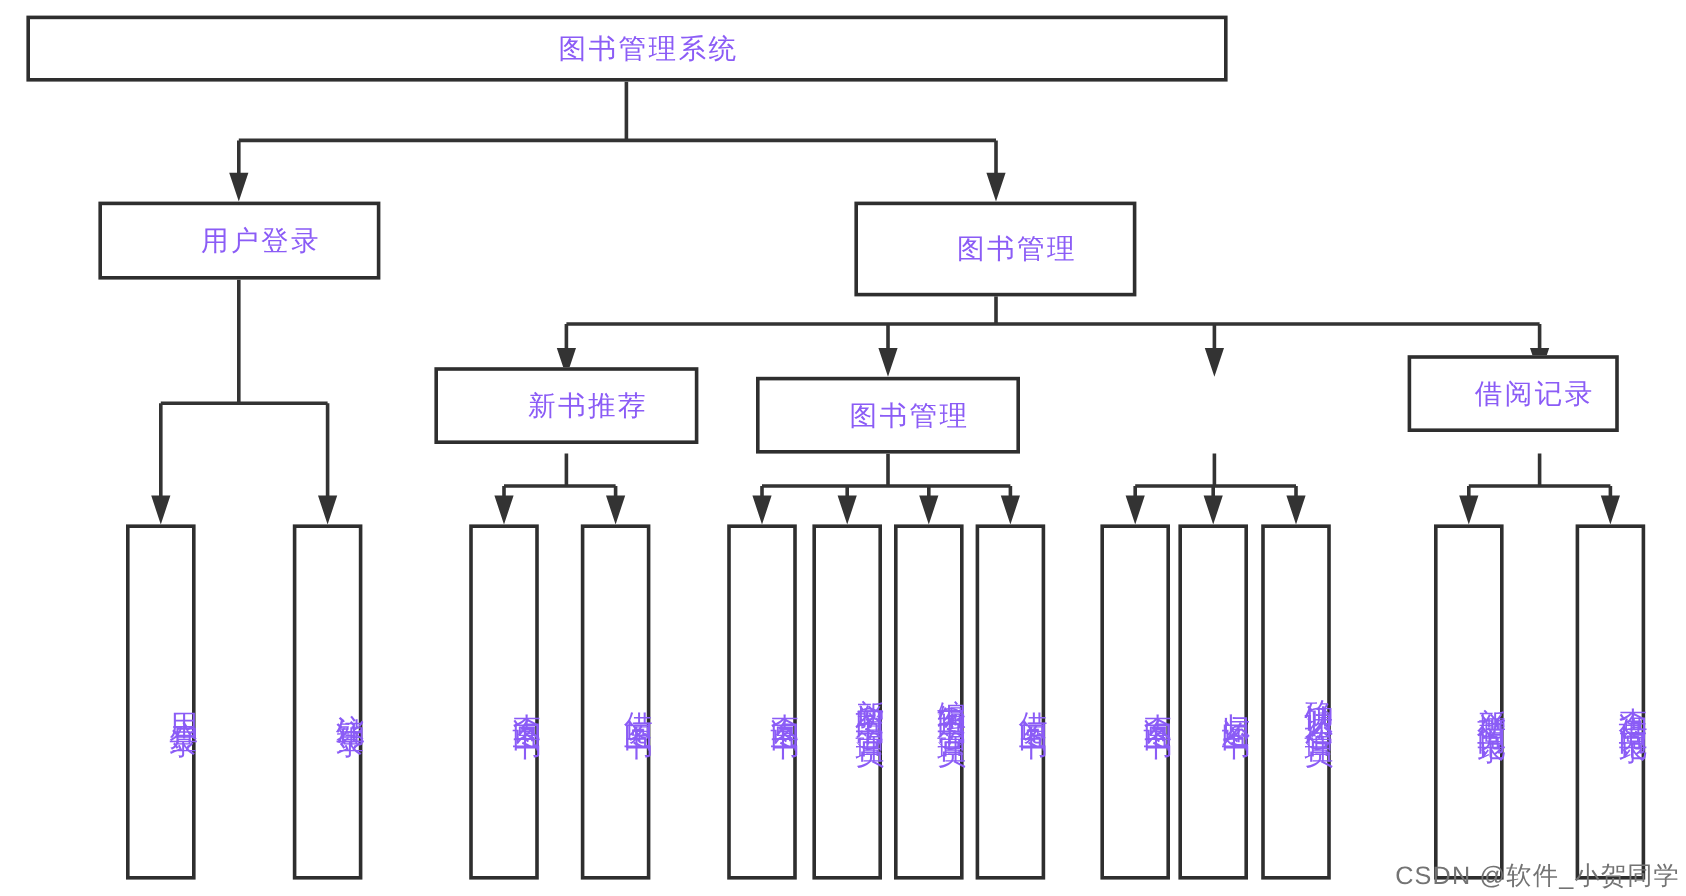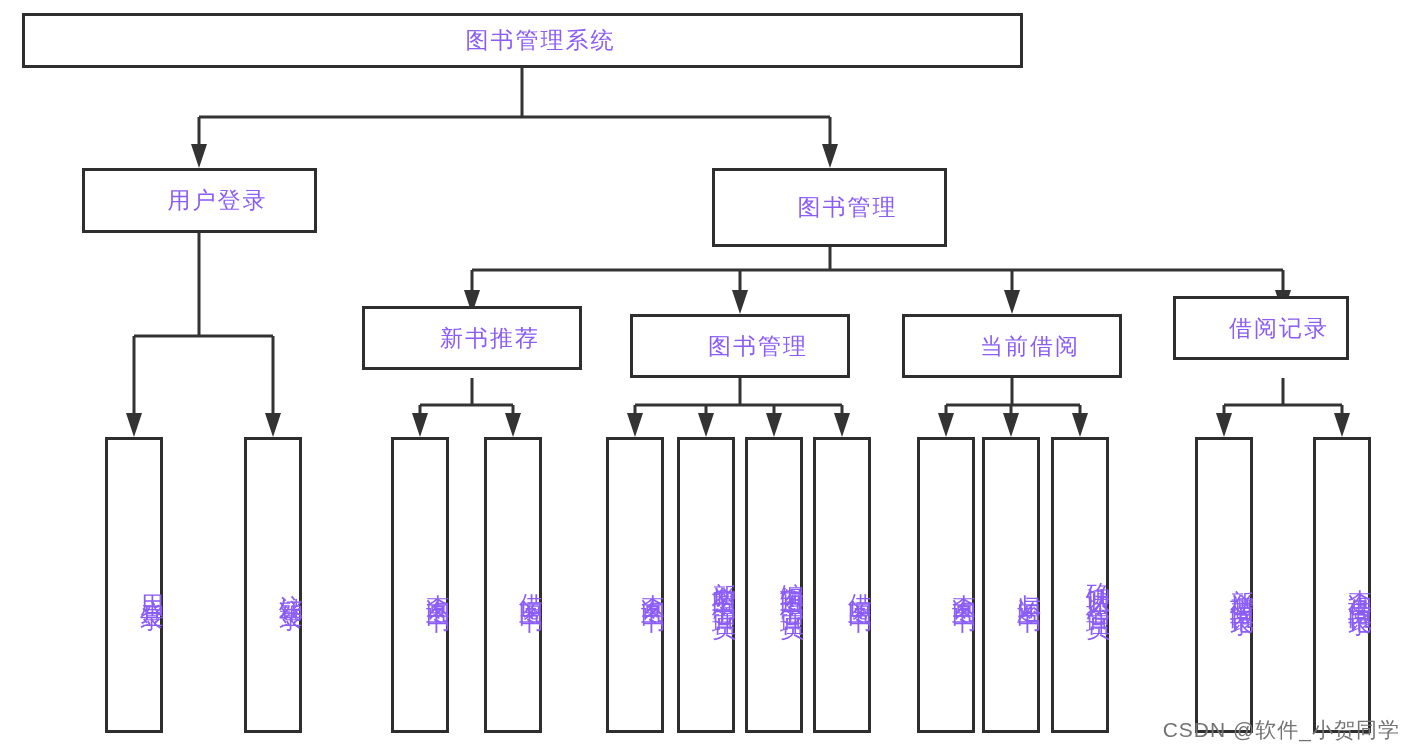--- a/index.html
+++ b/index.html
@@ -82,23 +82,20 @@
   <div class="box hbox" style="left:712px;top:168px;width:235px;height:79px">
     <span class="lbl">图书管理</span>
   </div>
 
   <div class="box hbox" style="left:362px;top:306px;width:220px;height:64px">
     <span class="lbl">新书推荐</span>
   </div>
   <div class="box hbox" style="left:630px;top:314px;width:220px;height:64px">
     <span class="lbl">图书管理</span>
   </div>
-  <div class="box hbox" style="left:902px;top:314px;width:220px;height:64px">
-    <span class="lbl">当前借阅</span>
-  </div>
   <div class="box hbox" style="left:1173px;top:296px;width:176px;height:64px">
     <span class="lbl">借阅记录</span>
   </div>
 
   <div class="box leaf" style="left:105px">
     <span class="lbl">用户登录</span>
   </div>
   <div class="box leaf" style="left:244px">
     <span class="lbl">注销登录</span>
   </div>

